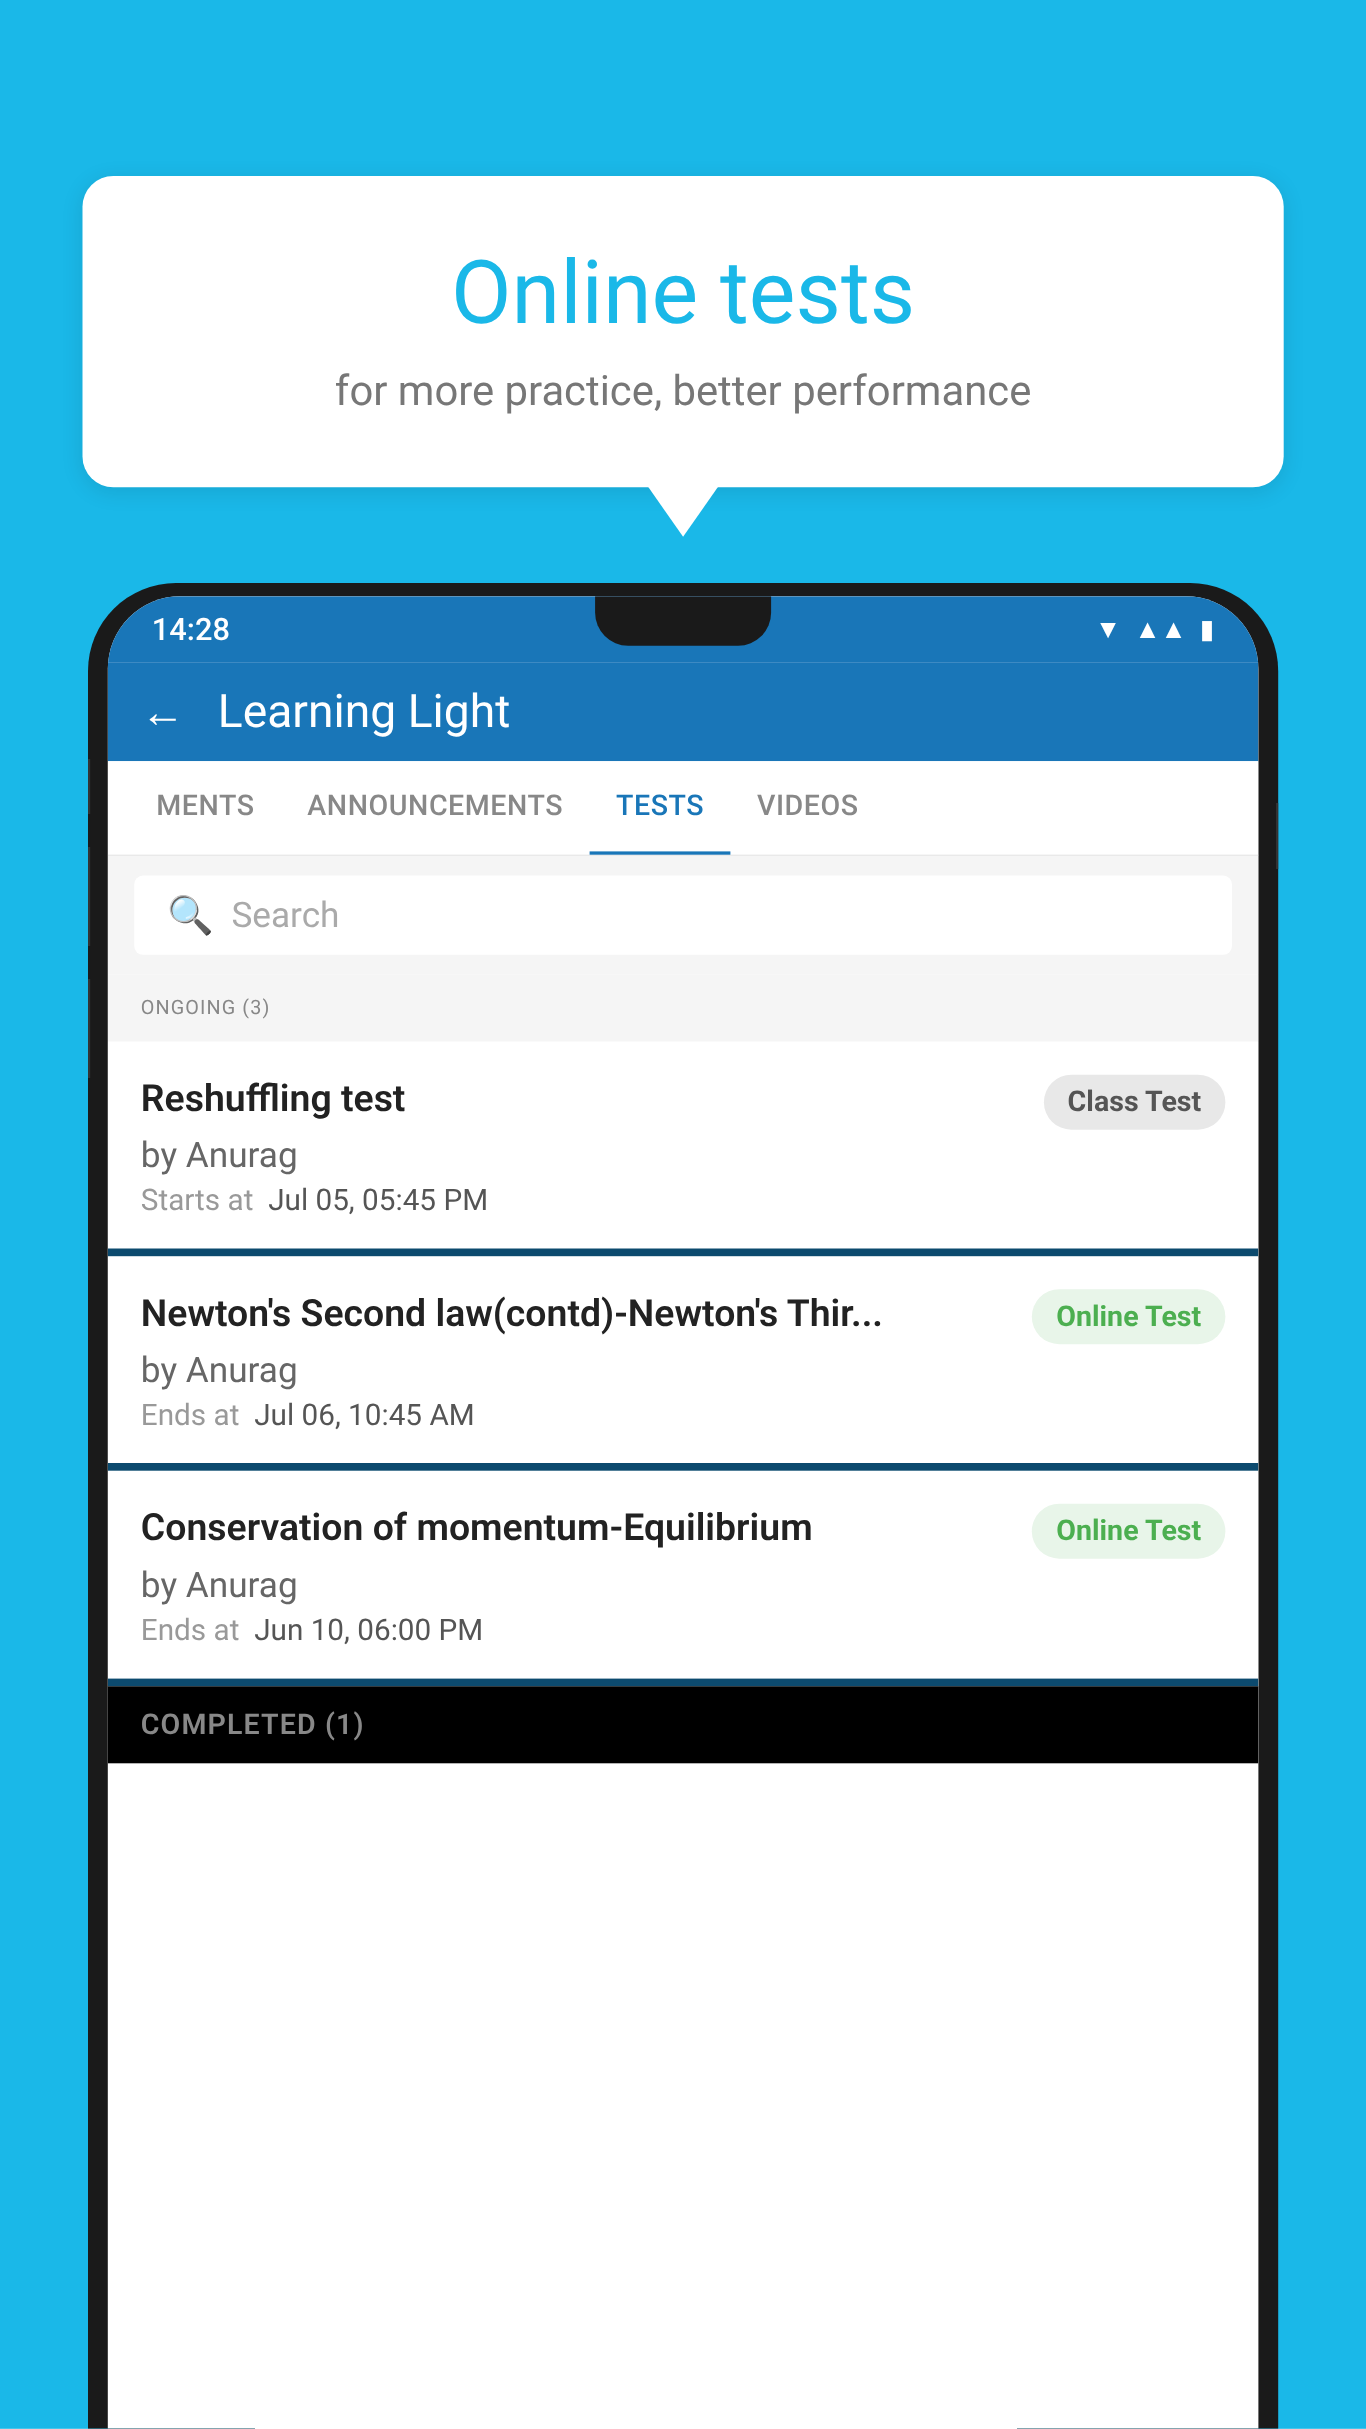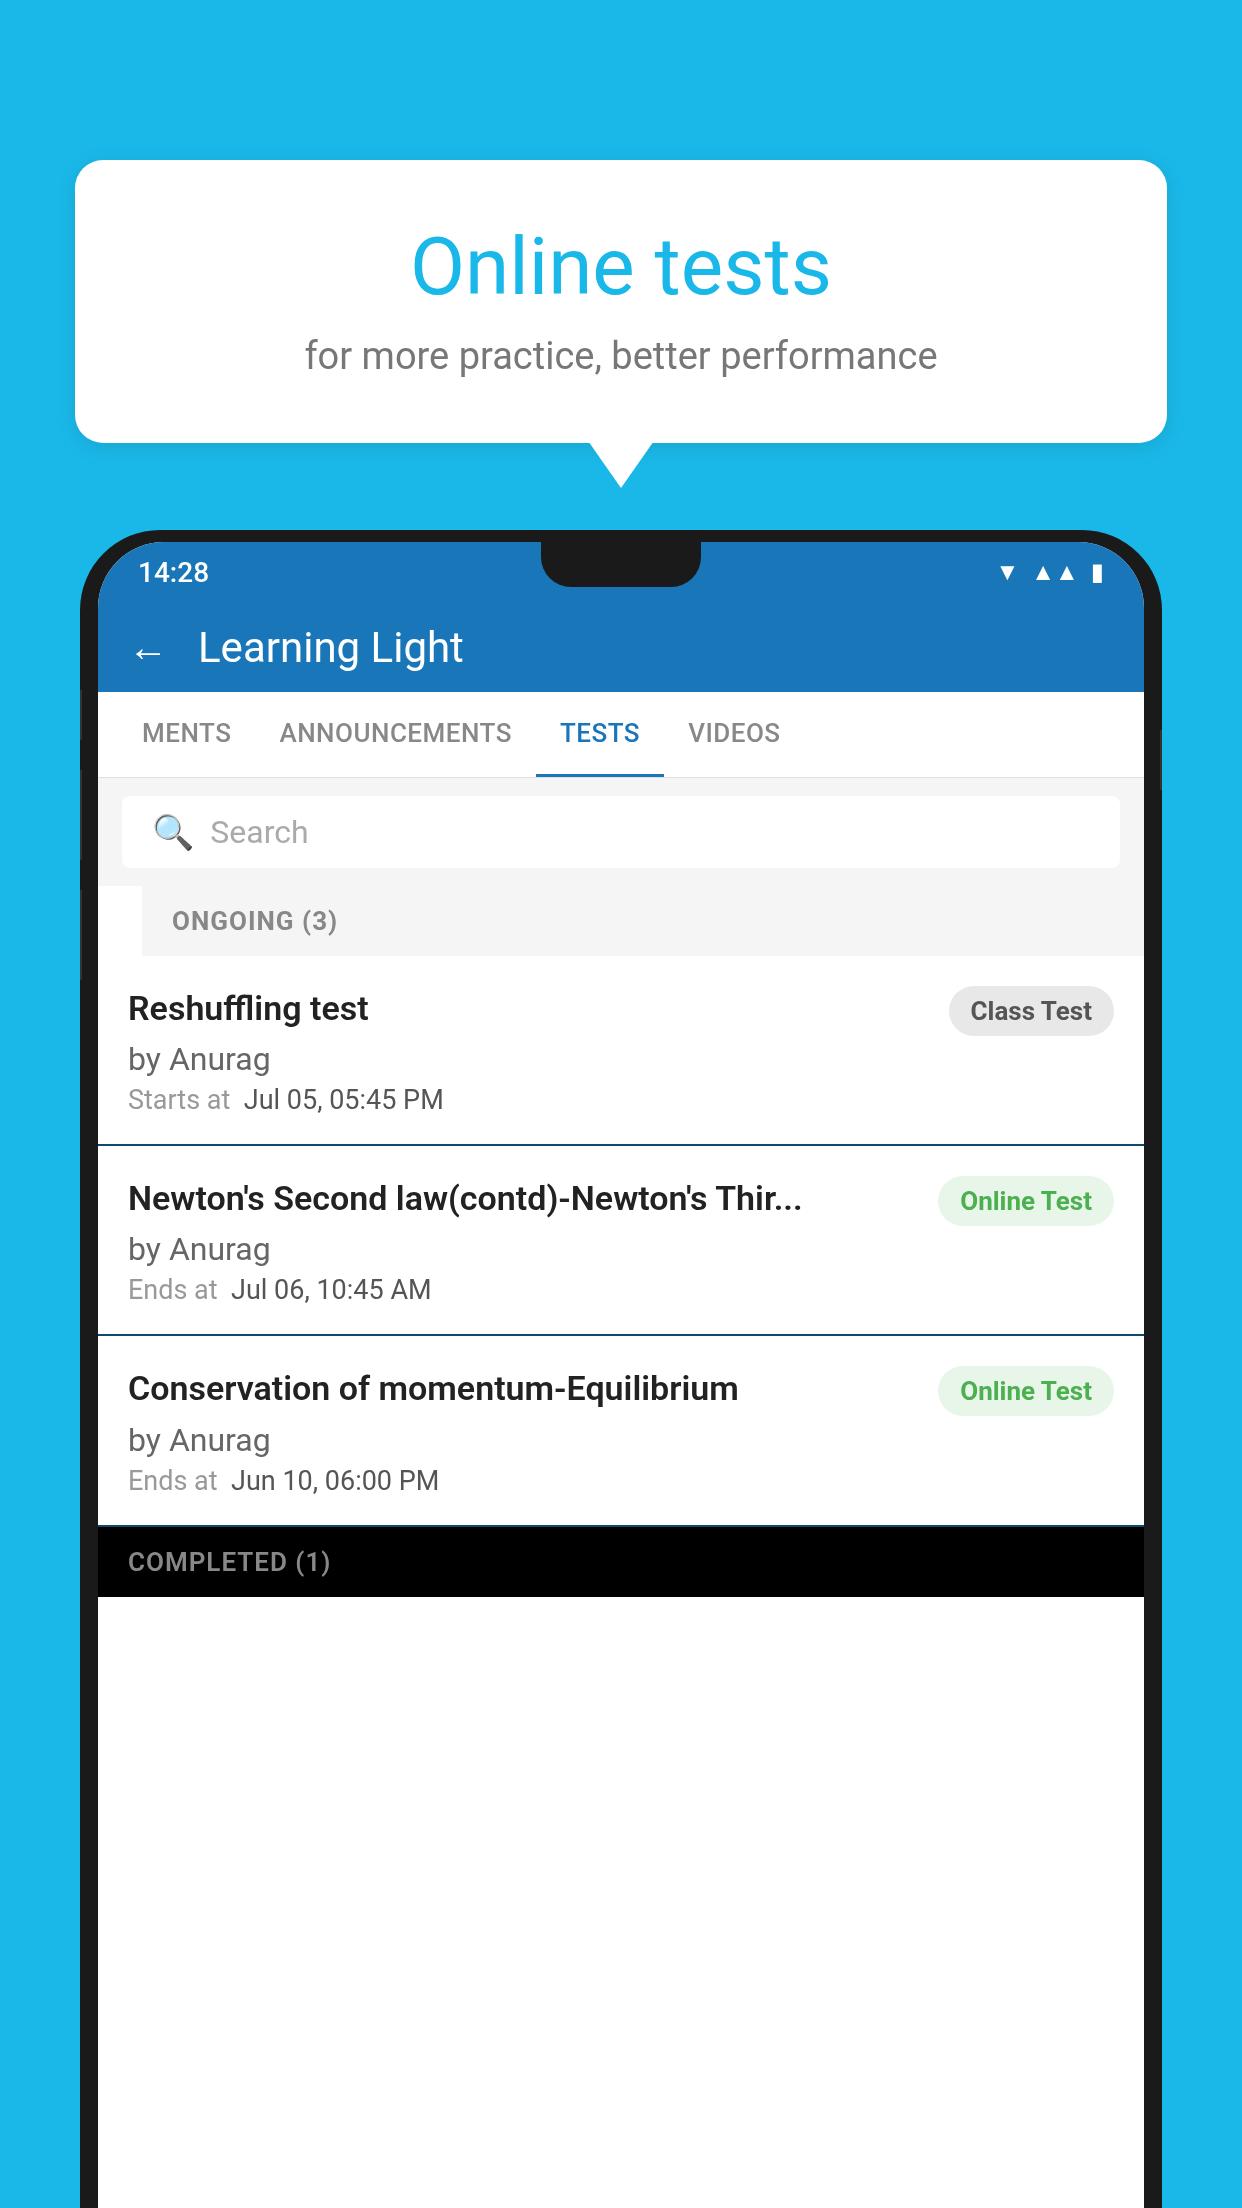--- a/index.html
+++ b/index.html
@@ -199,36 +199,35 @@
 
     .search-icon-wrap {
       font-size: 34px;
       color: #888;
     }
 
     
     .section-header {
       background: #f5f5f5;
       padding: 20px 30px;
-      font-size: 26px;
+      font-size: 18px;
       color: #888;
-      font-weight: 700;
+      font-weight: 400;
       letter-spacing: 1px;
       text-transform: uppercase;
-      margin-left: 44px;
     }
 
     
     .test-list {
       background: white;
     }
 
     .test-item {
       padding: 30px 30px 28px;
-      border-bottom: 2px solid #0c4a6e;
+      border-bottom: 7px solid #0c4a6e;
       display: flex;
       align-items: flex-start;
       justify-content: space-between;
     }
 
     .test-info {
       flex: 1;
       padding-right: 20px;
     }
 

